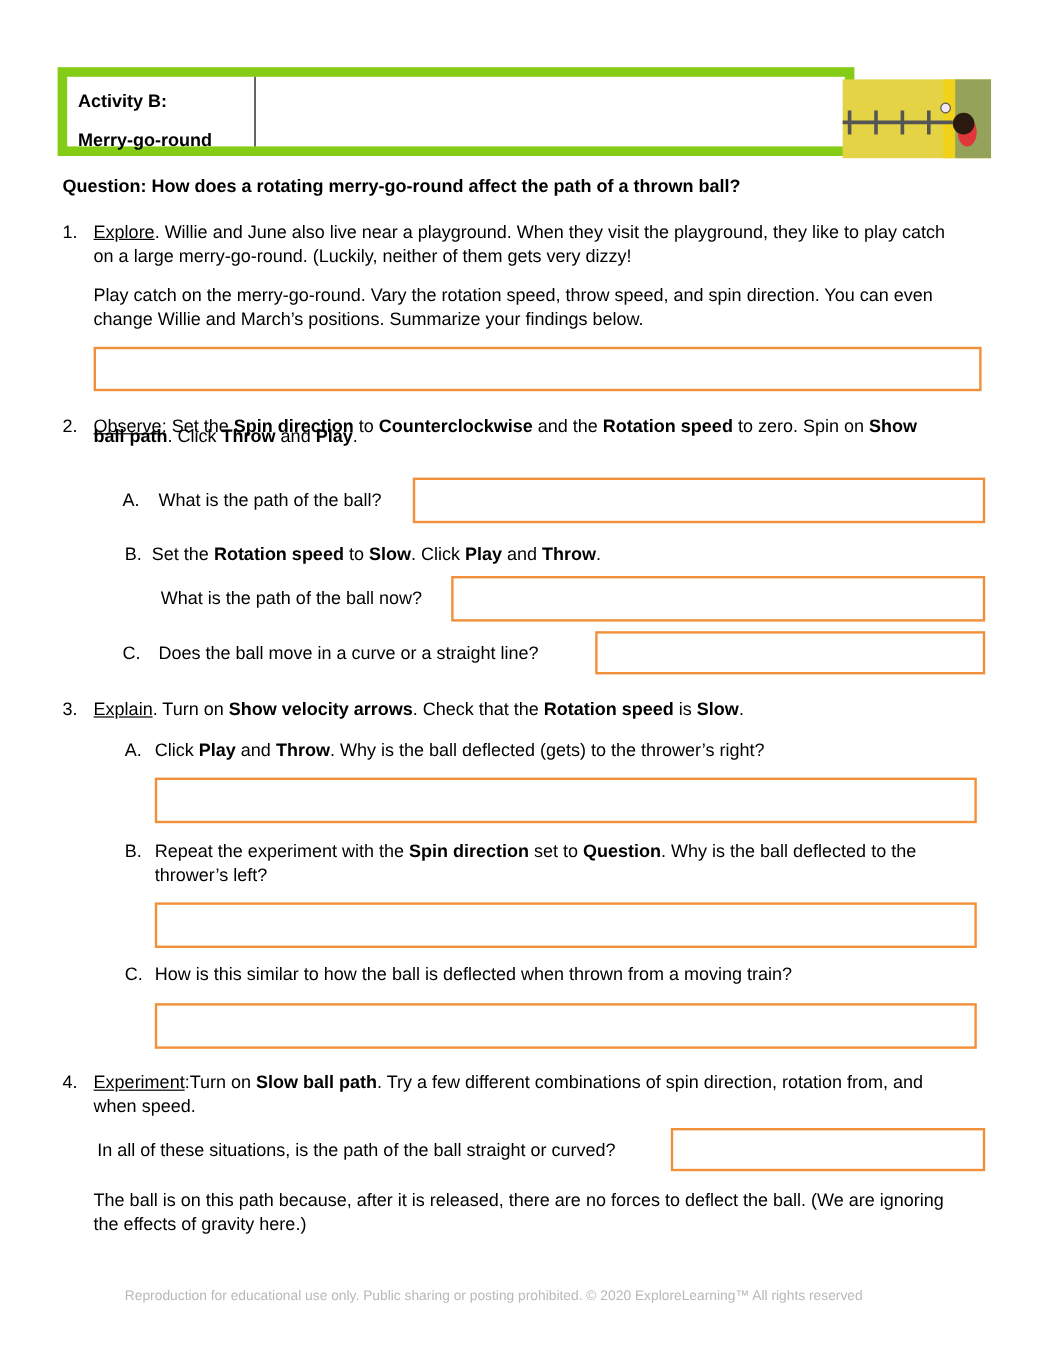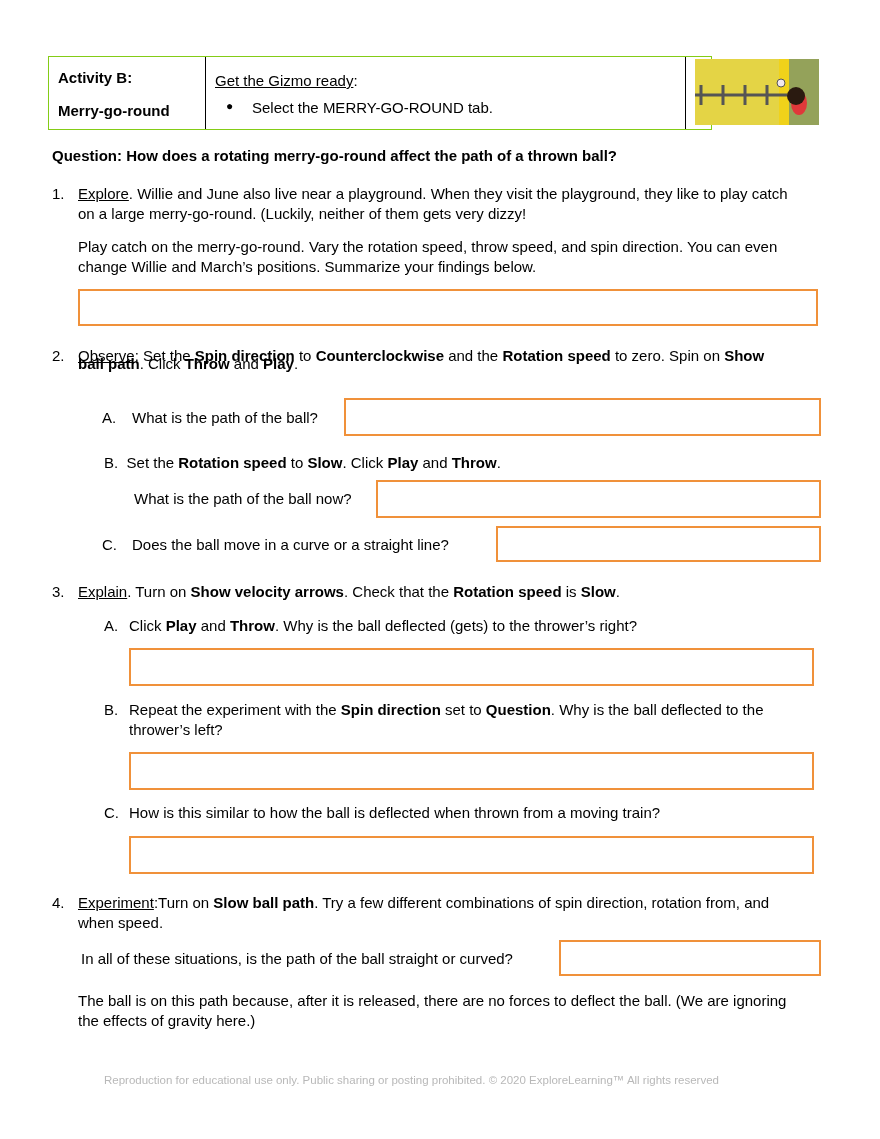--- a/index.html
+++ b/index.html
@@ -1,40 +1,35 @@
 <!DOCTYPE html>
 <html><head>
 <meta charset="utf-8">
 <style>
   html, body { margin:0; padding:0; background:#fff; }
   body { width:880px; height:1139px; position:relative; font-family:"Liberation Sans", sans-serif; color:#000; font-size:15px; overflow:hidden; }
   .abs { position:absolute; }
-  .header-table { position:absolute; left:48px; top:56px; width:664px; height:74px; border:1px solid #84cc16; box-sizing:border-box; }
+  .header-table { position:absolute; left:48px; top:56px; width:664px; height:74px; border:8px solid #84cc16; box-sizing:border-box; }
   .header-table .cell { position:absolute; top:0; bottom:0; }
   .c1 { left:0; width:156px; border-right:1.5px solid #000; }
   .c2 { left:157px; width:479px; border-right:1.5px solid #000; }
   .c3 { left:637px; right:0; }
   .bold { font-weight:bold; }
   .u { text-decoration:underline; }
   .box { position:absolute; border:2px solid #f0913a; box-sizing:border-box; background:#fff; }
   .line { position:absolute; white-space:nowrap; line-height:20px; }
   .footer { color:#b8b8b8; font-size:11.5px; }
 </style>
 </head>
 <body>
 
 <div class="header-table">
   <div class="cell c1">
     <div class="abs bold" style="left:9px;top:12px;">Activity B:</div>
     <div class="abs bold" style="left:9px;top:45px;">Merry-go-round</div>
-  </div>
-  <div class="cell c2">
-    <div class="abs" style="left:9px;top:15px;"><span class="u">Get the Gizmo ready</span><span>:</span></div>
-    <div class="abs" style="left:20px;top:42px;font-size:12px;">●</div>
-    <div class="abs" style="left:46px;top:42px;">Select the MERRY-GO-ROUND tab.</div>
   </div>
   <div class="cell c3">
     <div class="abs" style="left:9px;top:2px;width:124px;height:66px;">
       <svg width="124" height="66" viewBox="0 0 124 66">
         <rect x="0" y="0" width="124" height="66" fill="#e4d445"></rect>
         <rect x="84" y="0" width="10" height="66" fill="#f0d21a"></rect>
         <rect x="94" y="0" width="30" height="66" fill="#94a25a"></rect>
         <line x1="0" y1="36" x2="92" y2="36" stroke="#555" stroke-width="3"></line>
         <line x1="6" y1="26" x2="6" y2="46" stroke="#555" stroke-width="3"></line>
         <line x1="28" y1="26" x2="28" y2="46" stroke="#555" stroke-width="3"></line>

